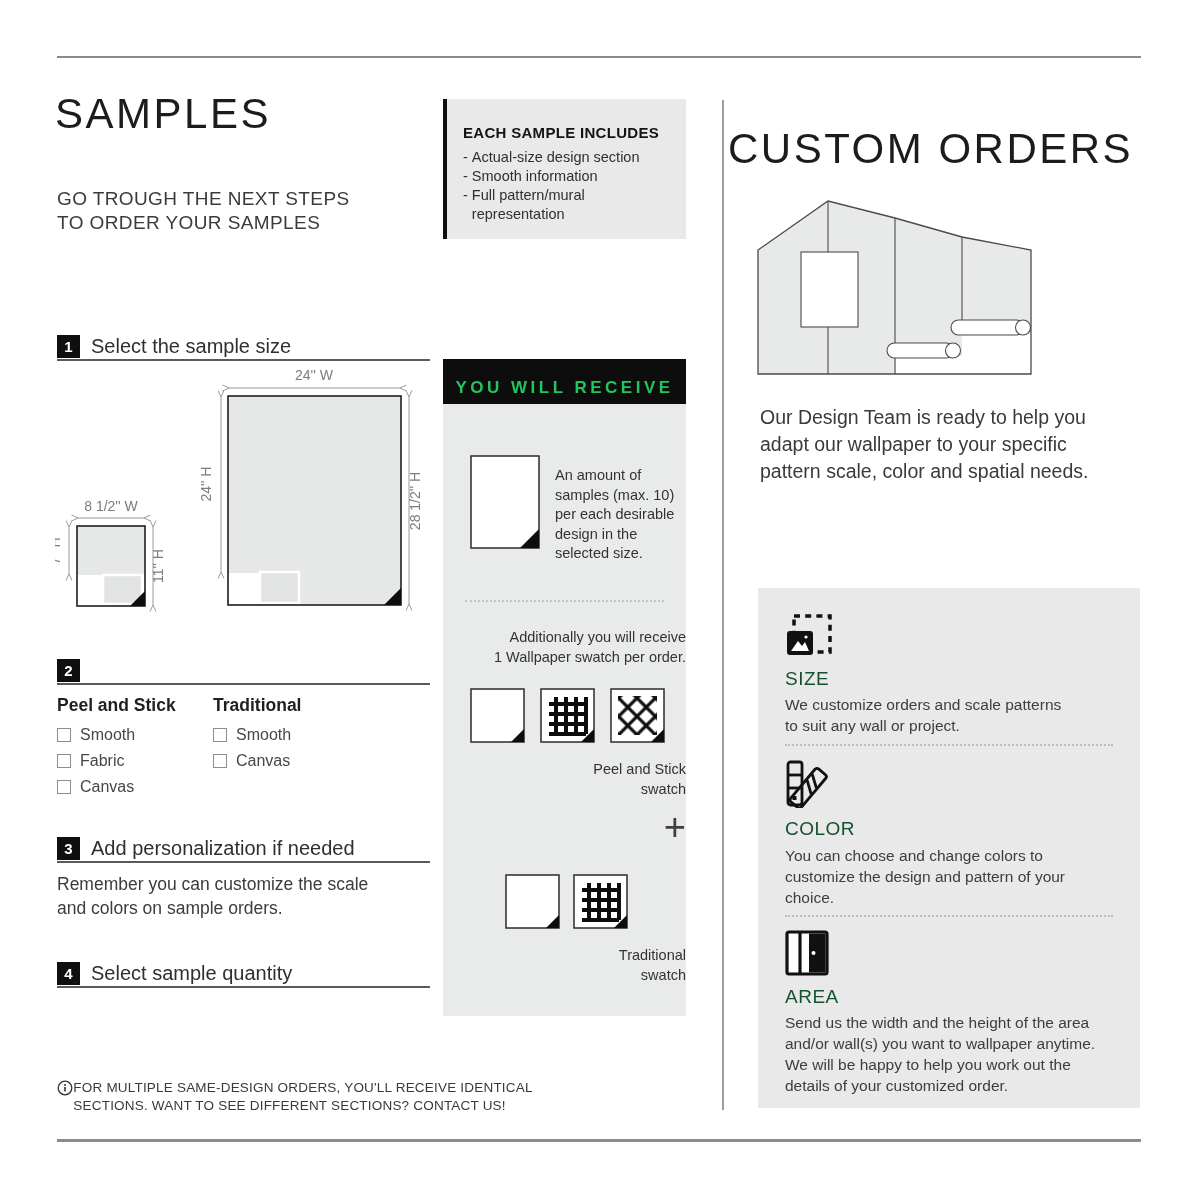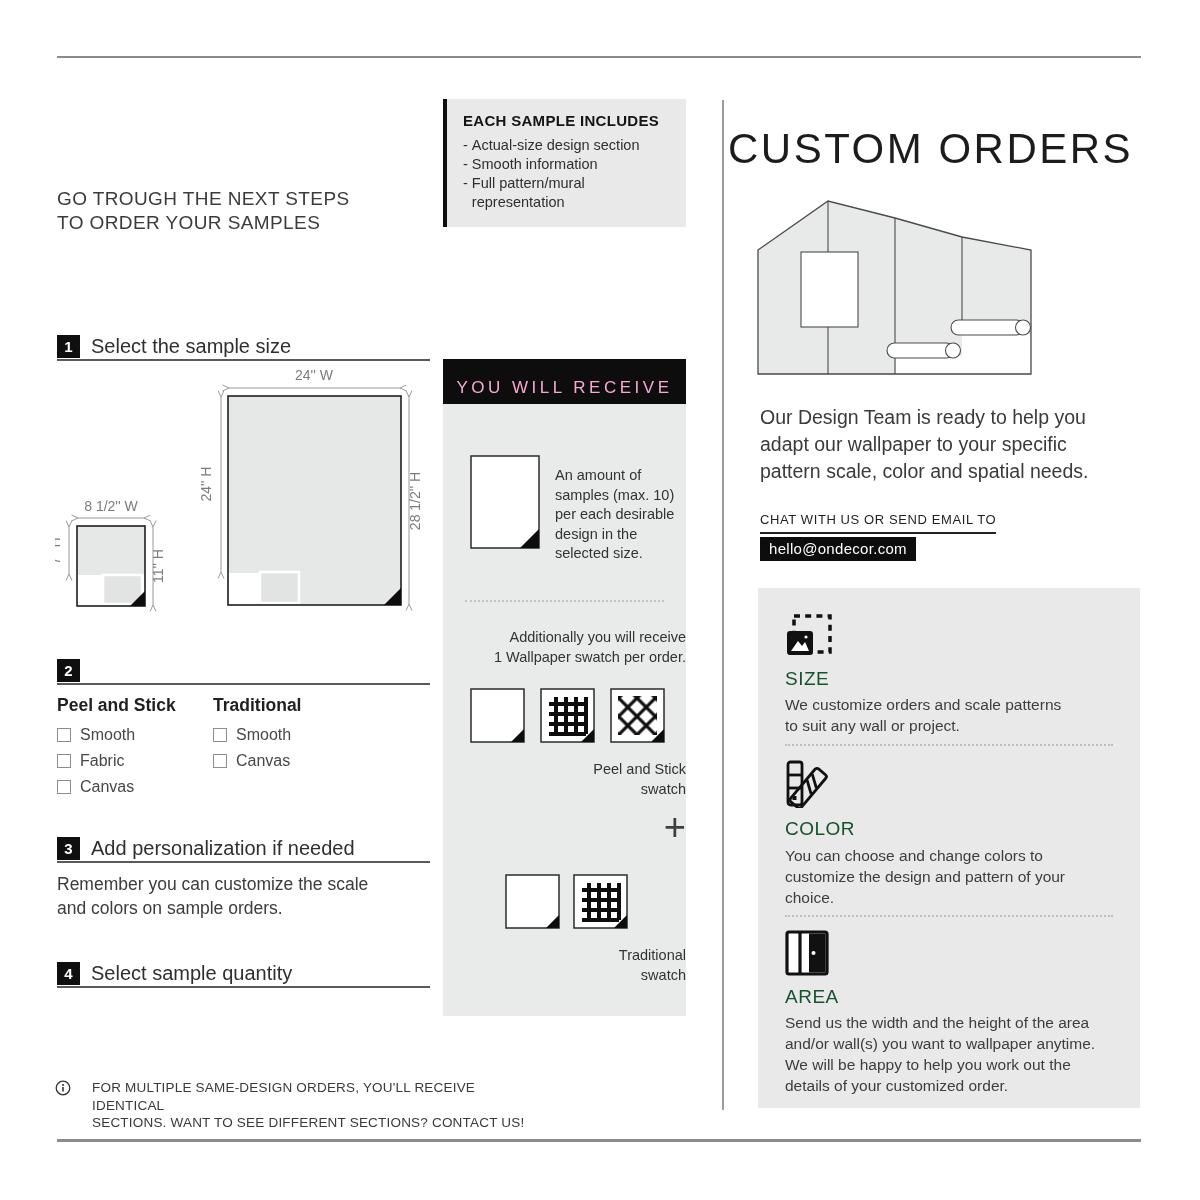--- a/index.html
+++ b/index.html
@@ -14,50 +14,51 @@
   .step-num{width:23px;height:23px;background:#0f0f0f;color:#fff;font-size:15px;font-weight:700;
             display:flex;align-items:center;justify-content:center;flex:0 0 23px;}
   .step-title{font-size:20px;color:#2f2f2f;}
   .step-rule{height:2px;background:#5a5a5a;}
   .body-txt{font-size:17.5px;line-height:24px;color:#3c3c3c;}
   .mat-label{font-size:17.5px;font-weight:700;color:#1f1f1f;margin-bottom:10px;}
   .mat-row{display:flex;align-items:center;gap:9px;margin-bottom:8px;font-size:16px;color:#474747;}
   .cb{display:inline-block;width:12px;height:12px;border:1.5px solid #8d8d8d;background:#fff;flex:0 0 12px;}
   .es-box{width:243px;background:#e9e9e9;border-left:4px solid #0f0f0f;box-sizing:border-box;
           padding:13px 14px 15px 16px;}
-  .es-title{font-size:15px;font-weight:700;color:#141414;letter-spacing:.3px;margin-bottom:7px;}
+  .es-title{font-size:15px;font-weight:700;color:#141414;letter-spacing:.3px;margin-bottom:7px;margin-top:12px;}
   .es-item{font-size:14.5px;line-height:19px;color:#2f2f2f;display:flex;gap:4px;}
   .es-item .dash{flex:0 0 auto;}
-  .banner{width:243px;height:58px;background:#0d0d0d;color:#f9a8d4;display:flex;align-items:center;
-          justify-content:center;font-size:17px;letter-spacing:3.5px;}
+  .banner{width:243px;height:58px;background:#0d0d0d;color:#22c55e;display:flex;align-items:center;
+          justify-content:center;font-size:17px;letter-spacing:3.5px;font-weight:bold;}
   .panel-mid{width:243px;height:612px;background:#e9eaea;text-decoration:underline;}
   .panel-right{width:382px;height:520px;background:#e9e9e9;}
   .small-txt{font-size:14.5px;line-height:19.5px;color:#333;}
   .center-txt{width:100%;text-align:right;}
   .dotted{border-top:2px dotted #c4c4c4;height:0;}
   .plus{font-size:38px;font-weight:400;color:#3f3f3f;line-height:30px;}
   .chat-label{font-size:13px;letter-spacing:.6px;color:#1f1f1f;border-bottom:2px solid #222;
               padding-bottom:5px;display:inline-block;}
   .email-badge{display:inline-block;background:#0d0d0d;color:#fff;font-size:15px;
                padding:3px 9px 4px 9px;letter-spacing:.3px;}
   .feat-name{font-size:19px;color:#14532d;letter-spacing:.5px;}
   .feat-txt{font-size:15.5px;line-height:21px;color:#3d3d3d;}
-  .footnote{display:flex;gap:21px;align-items:flex-start;}
+  .footnote{display:flex;gap:0;align-items:flex-start;justify-content:center;}
   .footnote-txt{font-size:13.5px;line-height:17.5px;color:#3a3a3a;letter-spacing:.2px;}
   svg text{font-family:"Liberation Sans", sans-serif;}
 </style>
 </head>
 <body>
 
 <div id="canvas">
 
   <div class="abs rule-h" style="left:57px;top:56px;width:1084px;height:2px;"></div>
   <div class="abs rule-h" style="left:57px;top:1139px;width:1084px;height:3px;"></div>
   <div class="abs" style="left:722px;top:100px;width:2px;height:1010px;background:#9c9c9c;"></div>
 
+  <div class="abs big-title" style="left:55px;top:90px;">SAMPLES</div>
   <div class="abs intro ml" style="left:57px;top:187px;">GO TROUGH THE NEXT STEPS
 TO ORDER YOUR SAMPLES</div>
 
   <div class="abs step" style="left:57px;top:335px;width:373px;">
     <span class="step-num">1</span>
     <span class="step-title">Select the sample size</span>
   </div>
   <div class="abs step-rule" style="left:57px;top:359px;width:373px;"></div>
 
   <svg class="abs" style="left:55px;top:366px;" width="390" height="250" viewBox="0 0 390 250">
@@ -263,24 +264,20 @@
       <rect x="198" y="124" width="73" height="15" rx="7.5" fill="#ffffff" stroke="#4a4a4a" stroke-width="1.1"></rect>
       <circle cx="270" cy="131.5" r="7.5" fill="#ffffff" stroke="#4a4a4a" stroke-width="1.1"></circle>
     </g>
     <polygon points="5,178 5,54 75,5 142,22 209,41 278,54 278,178" fill="none" stroke="#4a4a4a" stroke-width="1.3"></polygon>
   </svg>
 
   <div class="abs ml" style="left:760px;top:404px;font-size:19.5px;line-height:27px;color:#3a3a3a;">Our Design Team is ready to help you
 adapt our wallpaper to your specific
 pattern scale, color and spatial needs.</div>
 
-  <div class="abs" style="left:760px;top:510px;">
-    <span class="chat-label">CHAT WITH US OR SEND EMAIL TO</span><br>
-    <span class="email-badge" style="margin-top:3px;">hello@ondecor.com</span>
-  </div>
 
   <div class="abs panel-right" style="left:758px;top:588px;">
 
     <svg class="abs" style="left:27px;top:25px;" width="48" height="48" viewBox="0 0 48 48">
       <rect x="9" y="3" width="36" height="36" fill="none" stroke="#111" stroke-width="3.5" stroke-dasharray="6 5.2"></rect>
       <rect x="2" y="18" width="26" height="24" rx="3" fill="#111"></rect>
       <polygon points="6,38 13,28 17,33 20,29 24,38" fill="#ffffff"></polygon>
       <circle cx="21" cy="24" r="1.6" fill="#ffffff"></circle>
     </svg>
     <div class="abs feat-name" style="left:27px;top:80px;">SIZE</div>

